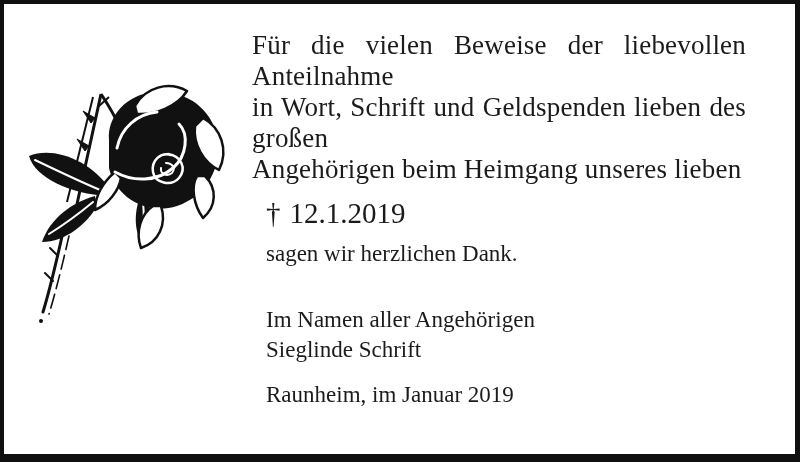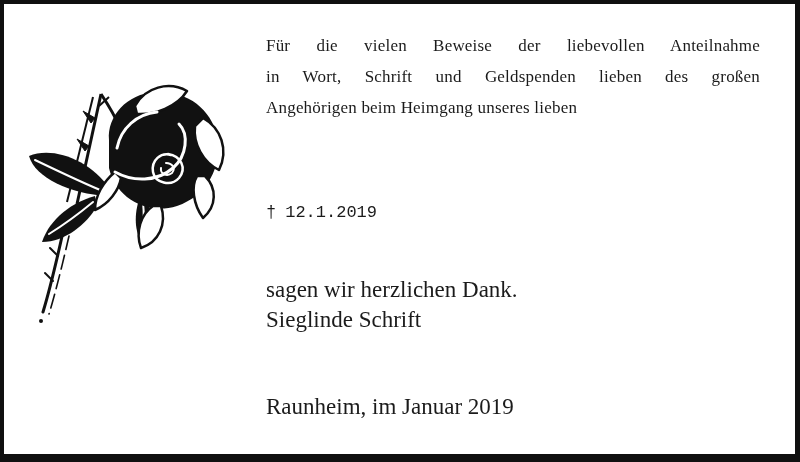--- a/index.html
+++ b/index.html
@@ -22,24 +22,24 @@
   }
   .rose {
     position: absolute;
     left: 1px;
     top: 80px;
     width: 225px;
     height: 245px;
   }
   .intro {
     position: absolute;
-    left: 262px;
+    left: 248px;
     top: 26px;
     width: 494px;
-    font-size: 17px;
+    font-size: 27px;
     line-height: 31px;
     letter-spacing: 0.2px;
   }
   .intro-line {
     text-align: justify;
   }
   .intro-line.jfull {
     text-align-last: justify;
     -moz-text-align-last: justify;
   }
@@ -51,46 +51,44 @@
     font-size: 49px;
     line-height: 52px;
     font-weight: 700;
     letter-spacing: 1px;
     white-space: nowrap;
   }
   .death-line {
     position: absolute;
     left: 262px;
     top: 194px;
-    font-size: 17px;
+    font-size: 29px;
     line-height: 30px;
-    font-family: Liberation Mono, monospace;
   }
   .death-line .dagger {
     margin-right: 9px;
   }
   .thanks-line {
     position: absolute;
     left: 262px;
     top: 235px;
     font-size: 23px;
     line-height: 30px;
-    margin-top: 36px;
   }
   .signature {
     position: absolute;
     left: 262px;
     top: 301px;
     font-size: 23px;
     line-height: 30px;
   }
   .place-date {
     position: absolute;
     left: 262px;
-    top: 388px;
+    top: 376px;
     font-size: 23px;
     line-height: 30px;
   }
 </style>
 </head>
 <body>
 
 <div class="page">
 
   <svg class="rose" viewBox="0 0 225 245" aria-hidden="true">
@@ -151,18 +149,19 @@
   </div>
 
 
   <div class="death-line">
     <span class="dagger">†</span><span>12.1.2019</span>
   </div>
 
   <div class="thanks-line">sagen wir herzlichen Dank.</div>
 
   <div class="signature">
+    <div>Im Namen aller Angehörigen</div>
     <div>Sieglinde Schrift</div>
   </div>
 
   <div class="place-date">Raunheim, im Januar 2019</div>
 
 </div>
 
 </body></html>

